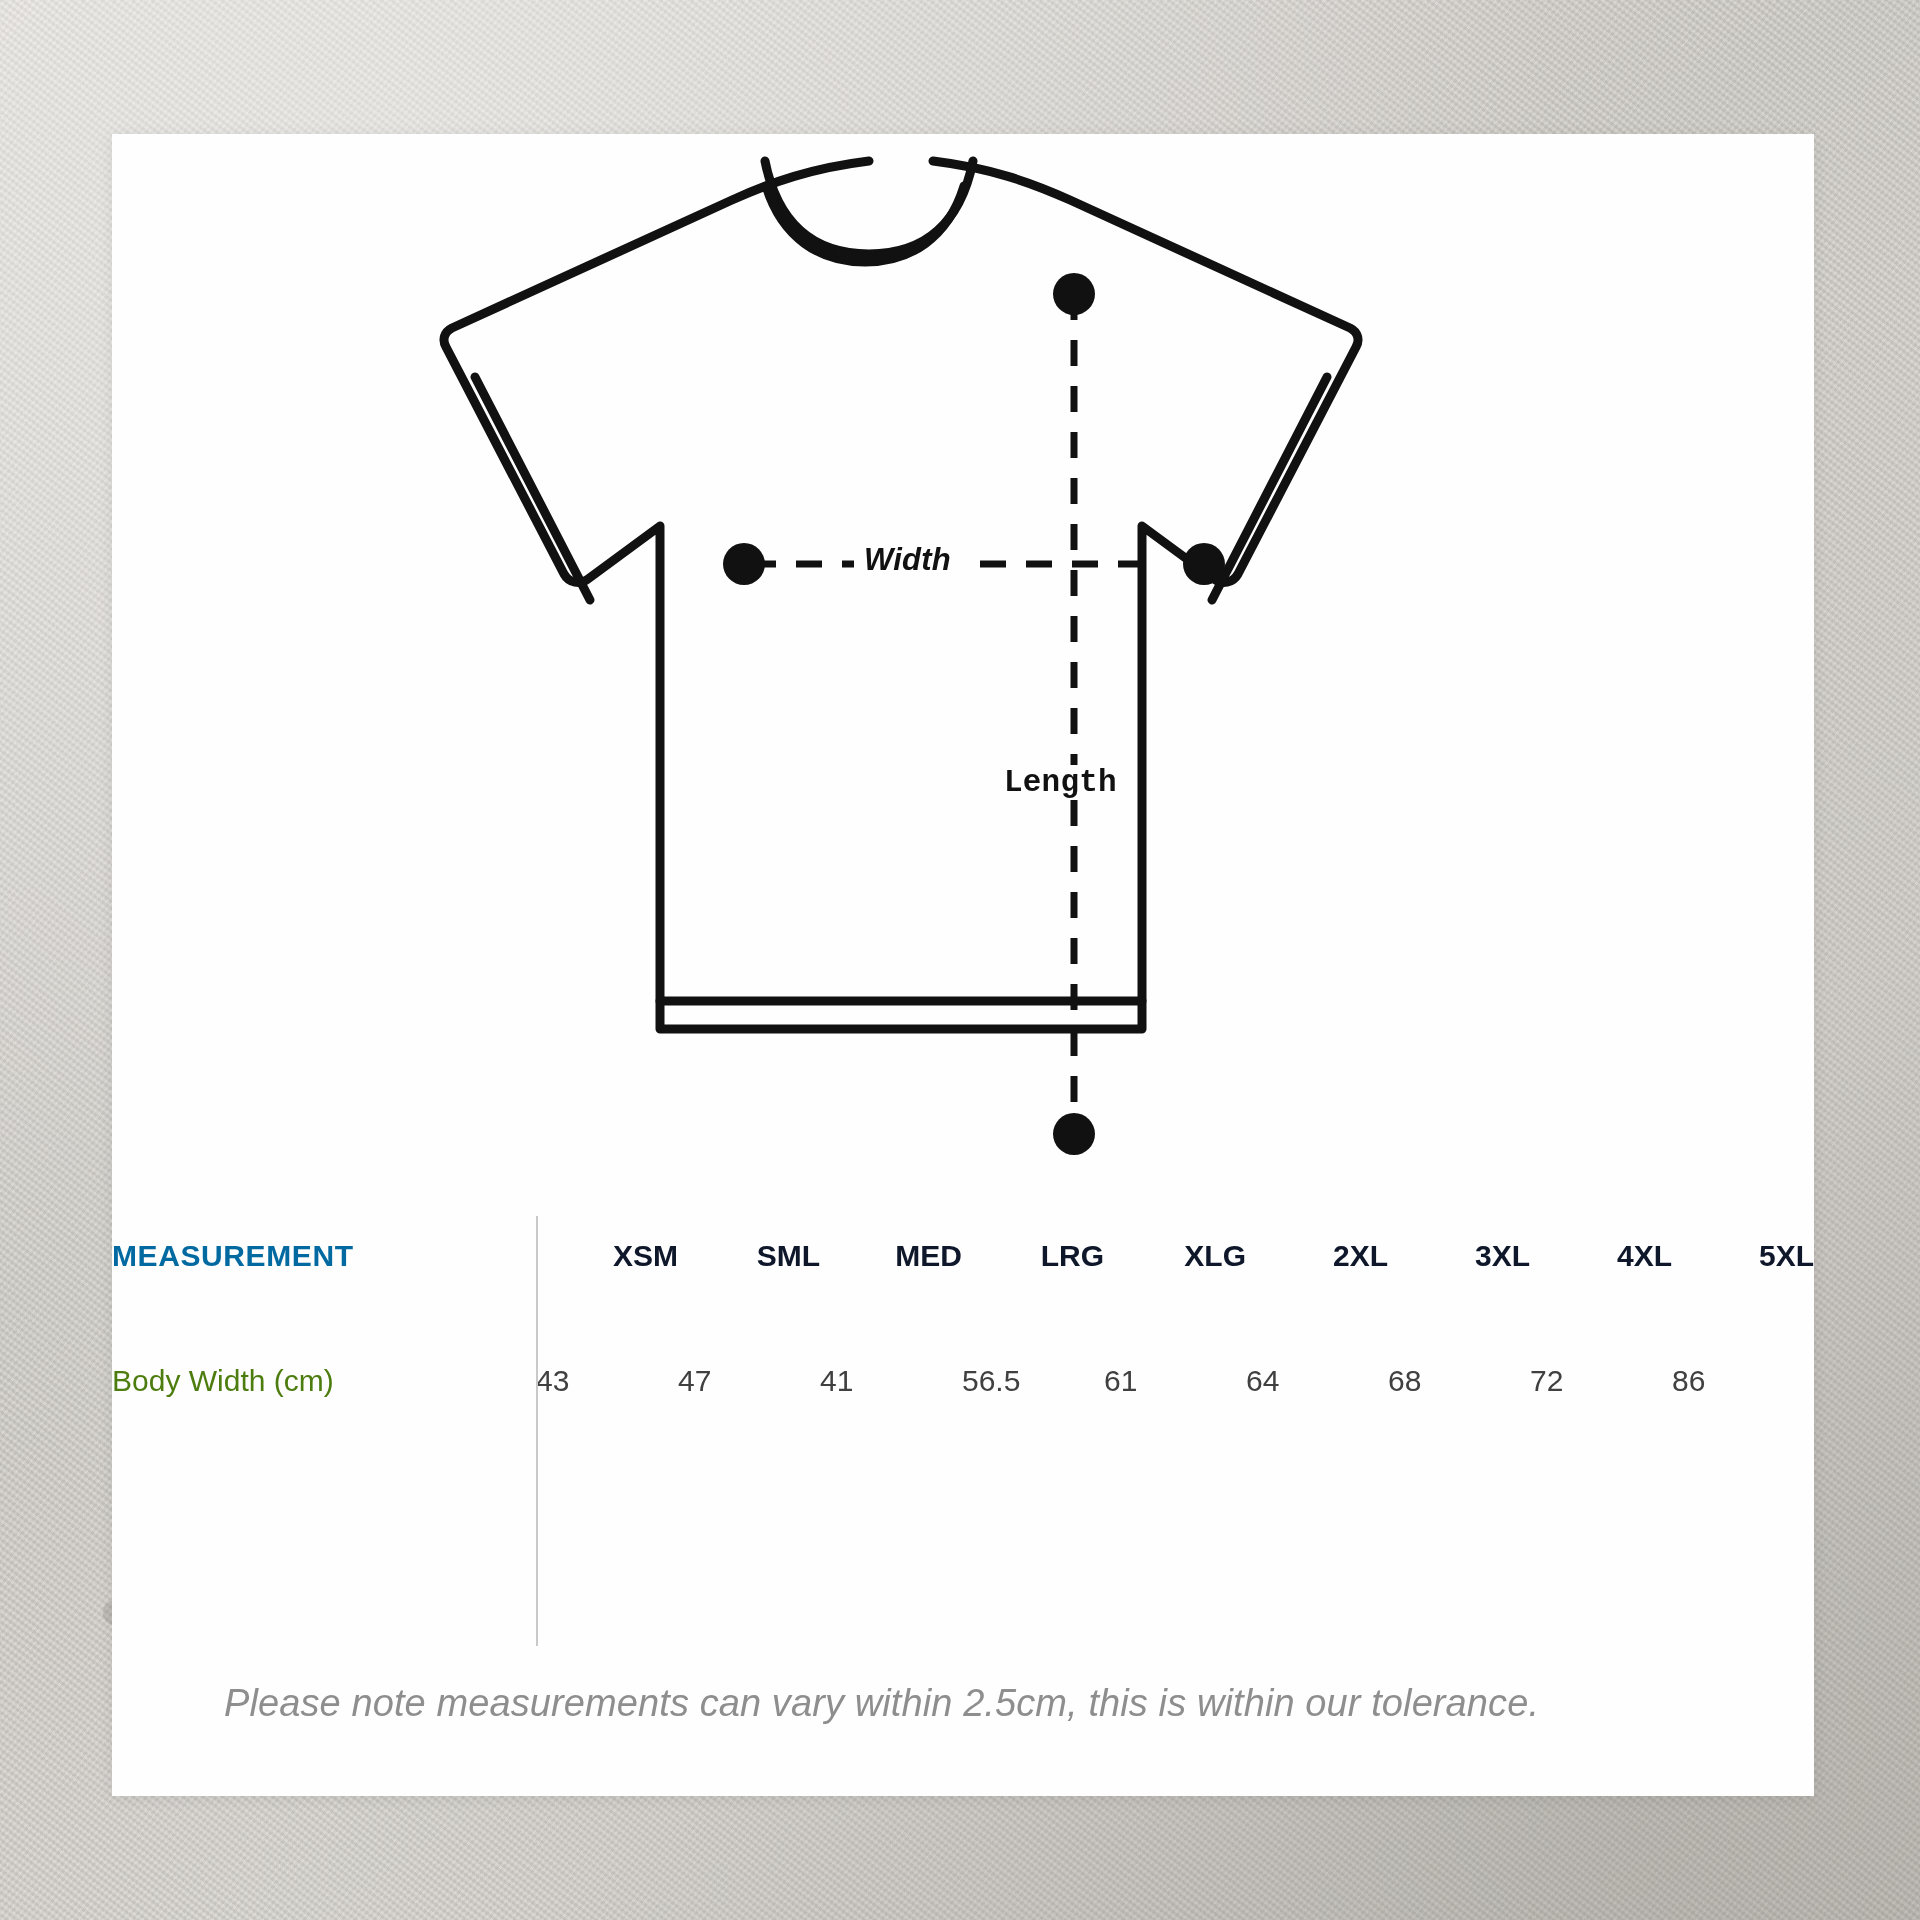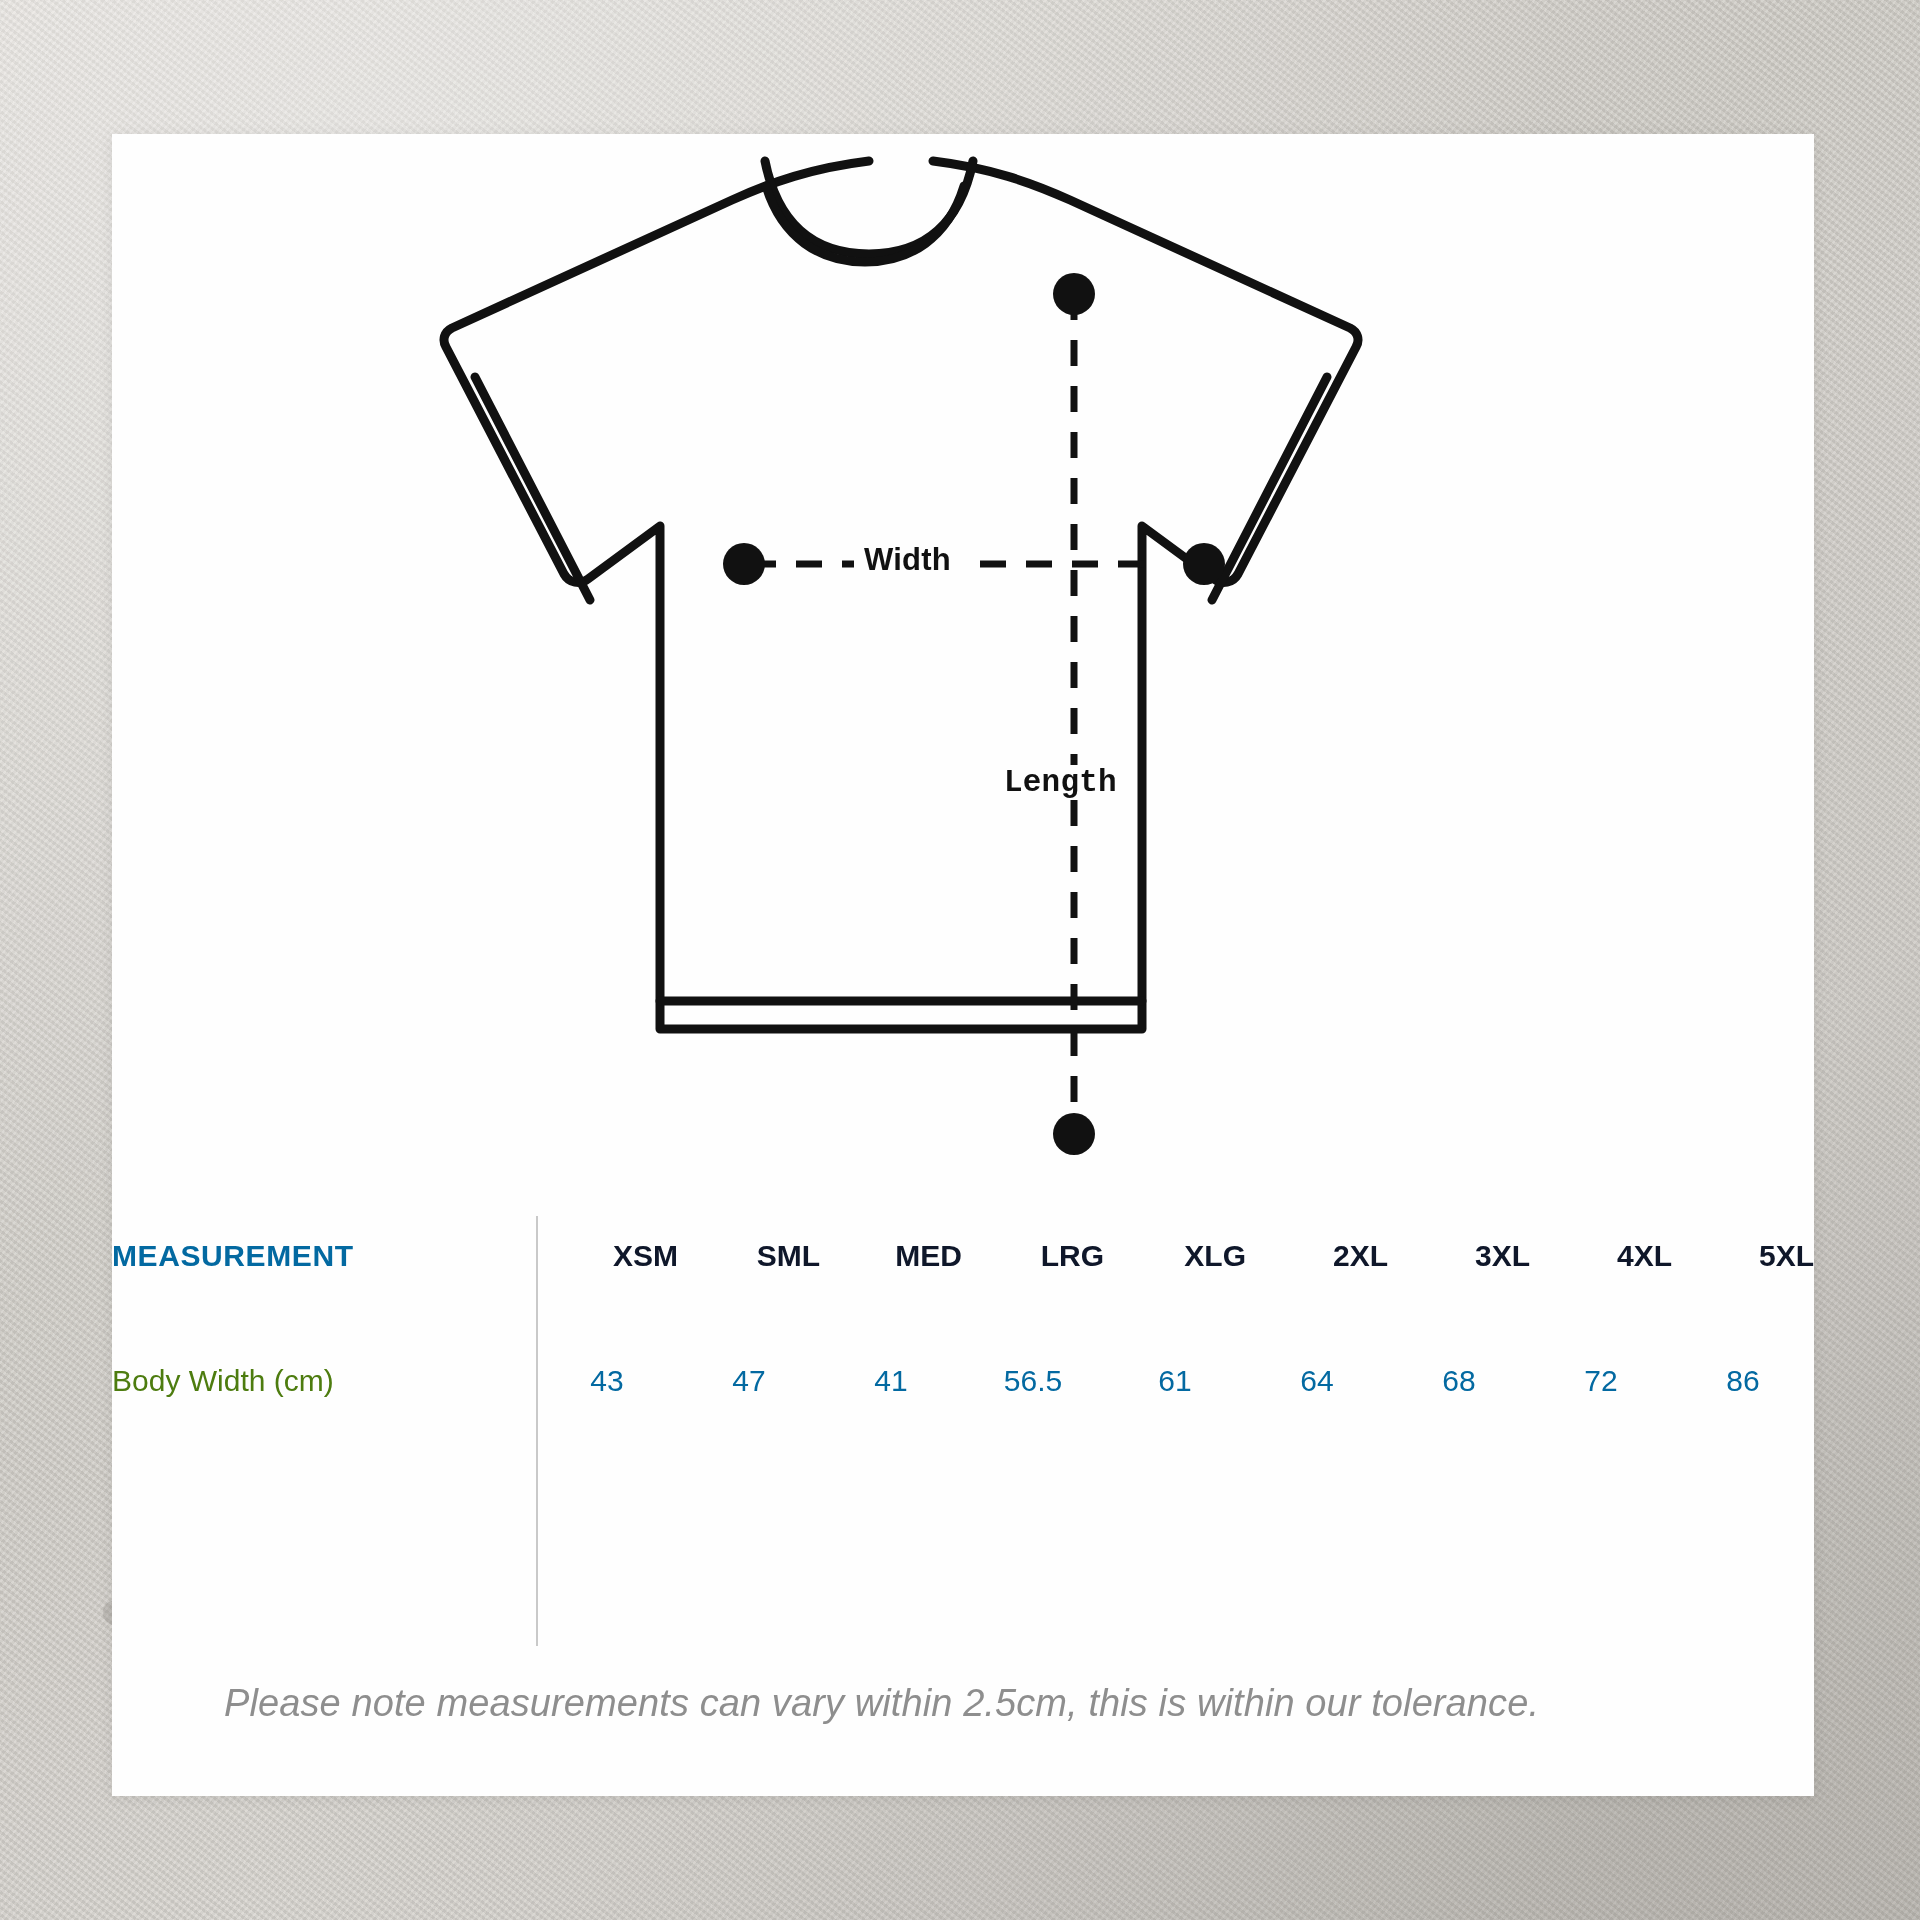--- a/index.html
+++ b/index.html
@@ -67,20 +67,21 @@
     font-weight: bold;
     color: #111;
     letter-spacing: 0.2px;
     background: #fefefe;
     padding: 0 10px;
   }
   #label-width {
     left: 742px;
     top: 408px;
     font-size: 31px;
+    font-style: italic;
   }
   #label-length {
     left: 882px;
     top: 631px;
     font-size: 31px;
     font-family: Liberation Mono, monospace;
   }
 
   
   #table-wrap {
@@ -120,22 +121,22 @@
   }
   td.row-label {
     text-align: left;
     padding-left: 112px;
     color: #4d7c0f;
     font-size: 31px;
     height: 130px;
     vertical-align: middle;
   }
   td.val {
-    text-align: center;
-    color: #0369a1;
+    text-align: left;
+    color: #404040;
     font-size: 31px;
     height: 130px;
     vertical-align: middle;
     padding-right: 34px;
   }
   
   #vline {
     position: absolute;
     left: 424px;
     top: 20px;

